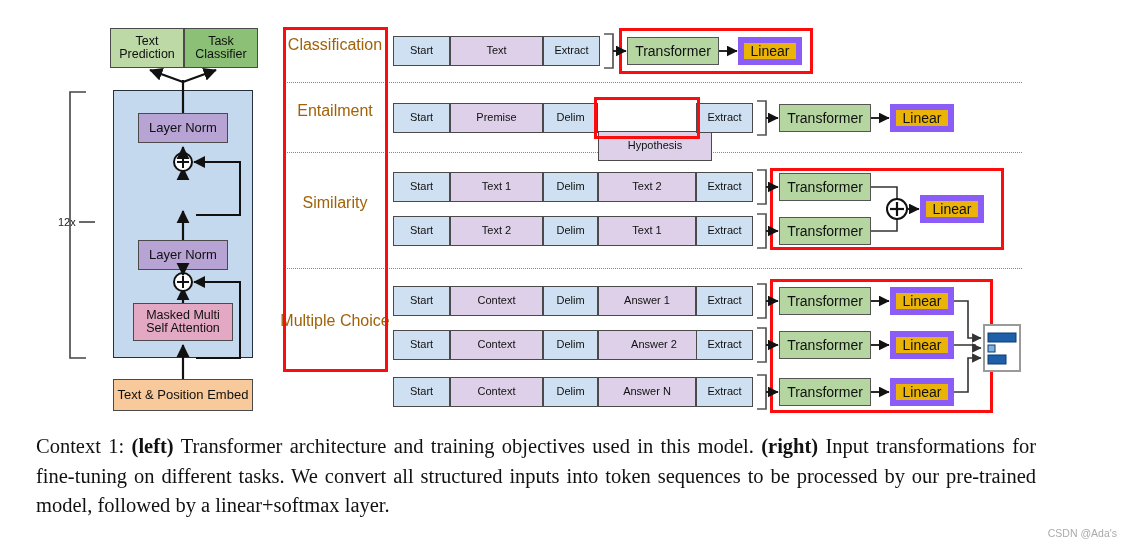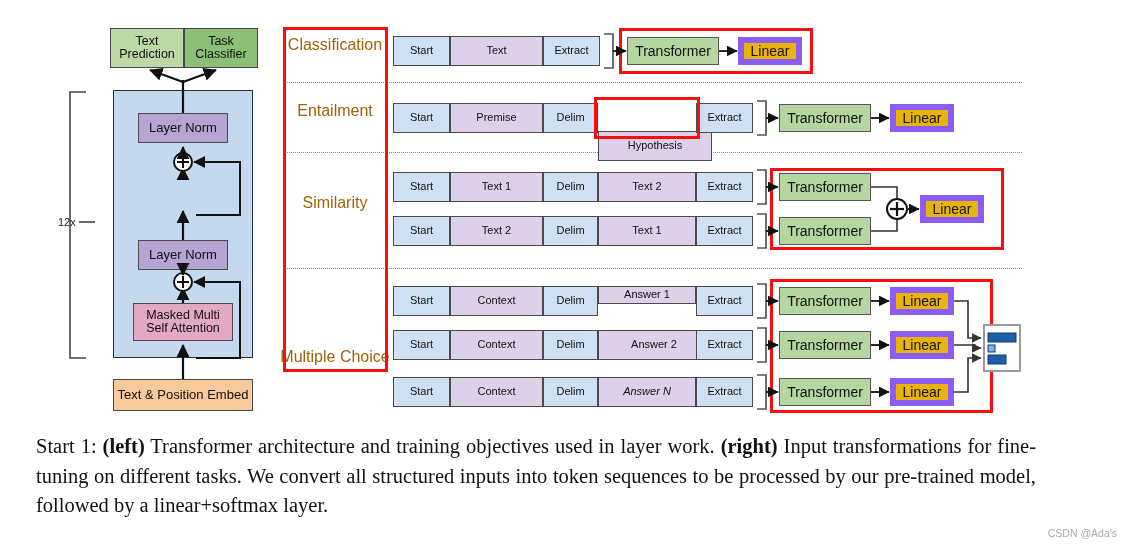--- a/index.html
+++ b/index.html
@@ -84,21 +84,21 @@
   </div>
 
   <div class="tasklabel" style="left:283px;top:102px;width:104px;height:30px;">
     <span>Entailment</span>
   </div>
 
   <div class="tasklabel" style="left:283px;top:194px;width:104px;height:30px;">
     <span>Similarity</span>
   </div>
 
-  <div class="tasklabel" style="left:280px;top:348px;width:110px;height:30px;">
+  <div class="tasklabel" style="left:280px;top:312px;width:110px;height:30px;">
     <span>Multiple Choice</span>
   </div>
 
   <div class="dotted" style="left:283px;top:82px;width:739px;"></div>
   <div class="dotted" style="left:283px;top:152px;width:739px;"></div>
   <div class="dotted" style="left:283px;top:268px;width:739px;"></div>
 
   <div class="box tok" style="left:393px;top:36px;width:57px;height:30px;">
     <span>Start</span>
   </div>
@@ -189,21 +189,21 @@
 
   <div class="box tok" style="left:393px;top:286px;width:57px;height:30px;">
     <span>Start</span>
   </div>
   <div class="box tok purple" style="left:450px;top:286px;width:93px;height:30px;">
     <span>Context</span>
   </div>
   <div class="box tok" style="left:543px;top:286px;width:55px;height:30px;">
     <span>Delim</span>
   </div>
-  <div class="box tok purple" style="left:598px;top:286px;width:98px;height:18px;">
+  <div class="box tok purple" style="left:598px;top:286px;width:98px;height:30px;">
     <span>Answer 1</span>
   </div>
   <div class="box tok" style="left:696px;top:286px;width:57px;height:30px;">
     <span>Extract</span>
   </div>
 
   <div class="box tok" style="left:393px;top:330px;width:57px;height:30px;">
     <span>Start</span>
   </div>
   <div class="box tok purple" style="left:450px;top:330px;width:93px;height:30px;">
@@ -221,21 +221,21 @@
 
   <div class="box tok" style="left:393px;top:377px;width:57px;height:30px;">
     <span>Start</span>
   </div>
   <div class="box tok purple" style="left:450px;top:377px;width:93px;height:30px;">
     <span>Context</span>
   </div>
   <div class="box tok" style="left:543px;top:377px;width:55px;height:30px;">
     <span>Delim</span>
   </div>
-  <div class="box tok purple" style="left:598px;top:377px;width:98px;height:30px;font-style:italic;">
+  <div class="box tok purple" style="left:598px;top:377px;width:98px;height:30px;">
     <span>Answer N</span>
   </div>
   <div class="box tok" style="left:696px;top:377px;width:57px;height:30px;">
     <span>Extract</span>
   </div>
 
   <div class="box trans" style="left:779px;top:287px;width:92px;height:28px;">
     <span>Transformer</span>
   </div>
   <div class="box lin" style="left:890px;top:287px;width:64px;height:28px;">
@@ -340,19 +340,19 @@
     <path d="M954,345 L975,345 L975,348 L981,348" stroke="#333" stroke-width="1.6" fill="none" marker-end="url(#ahg)"></path>
     <path d="M954,392 L968,392 L968,358 L981,358" stroke="#333" stroke-width="1.6" fill="none" marker-end="url(#ahg)"></path>
 
     <rect x="984" y="325" width="36" height="46" fill="#ffffff" stroke="#9a9a9a" stroke-width="2"></rect>
     <rect x="988" y="333" width="28" height="9" fill="#1d5fa8" stroke="#0c3b70" stroke-width="1"></rect>
     <rect x="988" y="345" width="7" height="7" fill="#7fb0de" stroke="#0c3b70" stroke-width="1"></rect>
     <rect x="988" y="355" width="18" height="9" fill="#1d5fa8" stroke="#0c3b70" stroke-width="1"></rect>
   </svg>
 
   <div class="caption">
-    <span>Start 1:</span>
-    <b>(left)</b><span> Transformer architecture and training objectives used in layer work. </span><b>(right)</b><span> Input transformations for fine-tuning on different tasks. We convert all structured inputs into token sequences to be processed by our pre-trained model, followed by a linear+softmax layer.</span>
+    <span>Context 1:</span>
+    <b>(left)</b><span> Transformer architecture and training objectives used in this model. </span><b>(right)</b><span> Input transformations for fine-tuning on different tasks. We convert all structured inputs into token sequences to be processed by our pre-trained model, followed by a linear+softmax layer.</span>
   </div>
 
   <div class="watermark">CSDN @Ada's</div>
 
 </div>
 
 </body></html>

